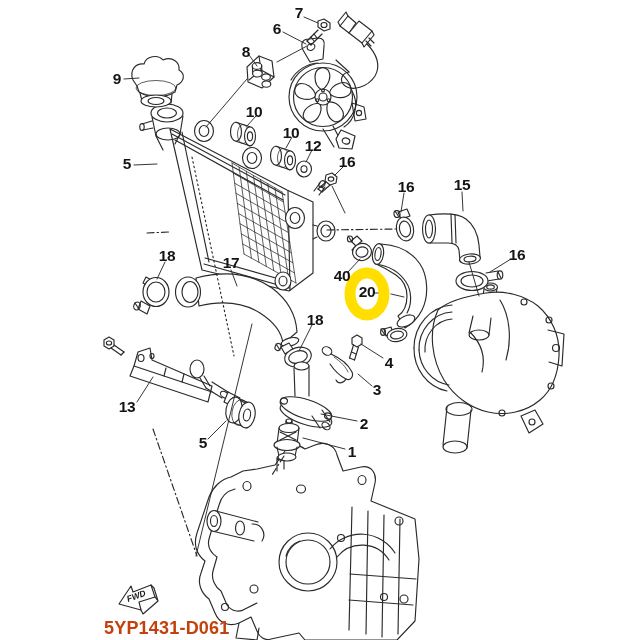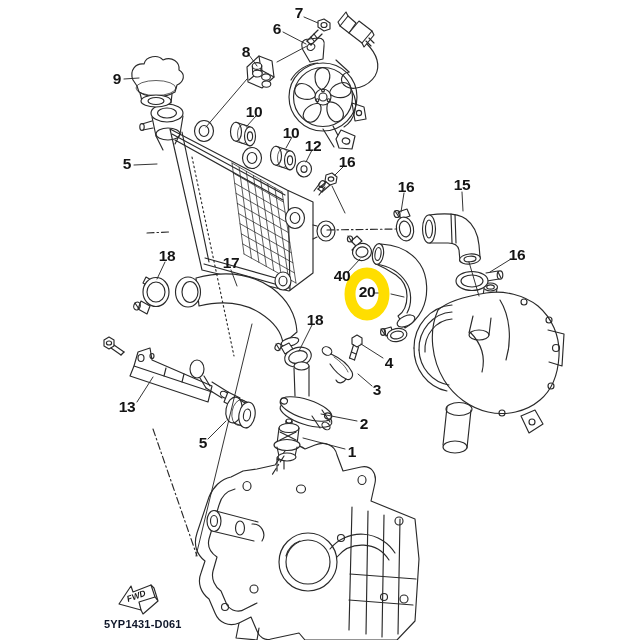--- a/index.html
+++ b/index.html
@@ -10,22 +10,22 @@
   #art .w{fill:#ffffff;}
   #art .t8{stroke-width:0.75;}
   #art .ld{stroke-width:0.95;}
   #art .dd{stroke-dasharray:7 3 1.5 3;}
   #art .dt{stroke-dasharray:1.6 3;}
   #art .hl{stroke-width:11;fill:none;stroke:#ffde00;}
   #art .dot{stroke:none;}
   #art text{stroke:none;fill:#141414;}
   .callout{position:absolute;transform:translate(-50%,-50%);font-weight:700;font-size:15.5px;
            color:#141414;line-height:1;letter-spacing:-0.3px;white-space:nowrap;}
-  .code{position:absolute;left:104px;top:618px;font-weight:700;font-size:11px;
-        color:#0f172a;letter-spacing:0.2px;}
+  .code{position:absolute;left:104px;top:618px;font-weight:700;font-size:18px;
+        color:#c2410c;letter-spacing:0.2px;}
 </style>
 </head>
 <body>
 
 <div class="stage">
 <svg id="art" width="640" height="640" viewBox="0 0 640 640">
   <defs>
     <path id="blade" d="M322,90 C329,85 332,76 328,70 C322,65 315,69 315,77 C315,84 318,88 322,90 Z"></path>
     <g id="tabring">
           <ellipse rx="9.5" ry="10.5" class="w"></ellipse>

